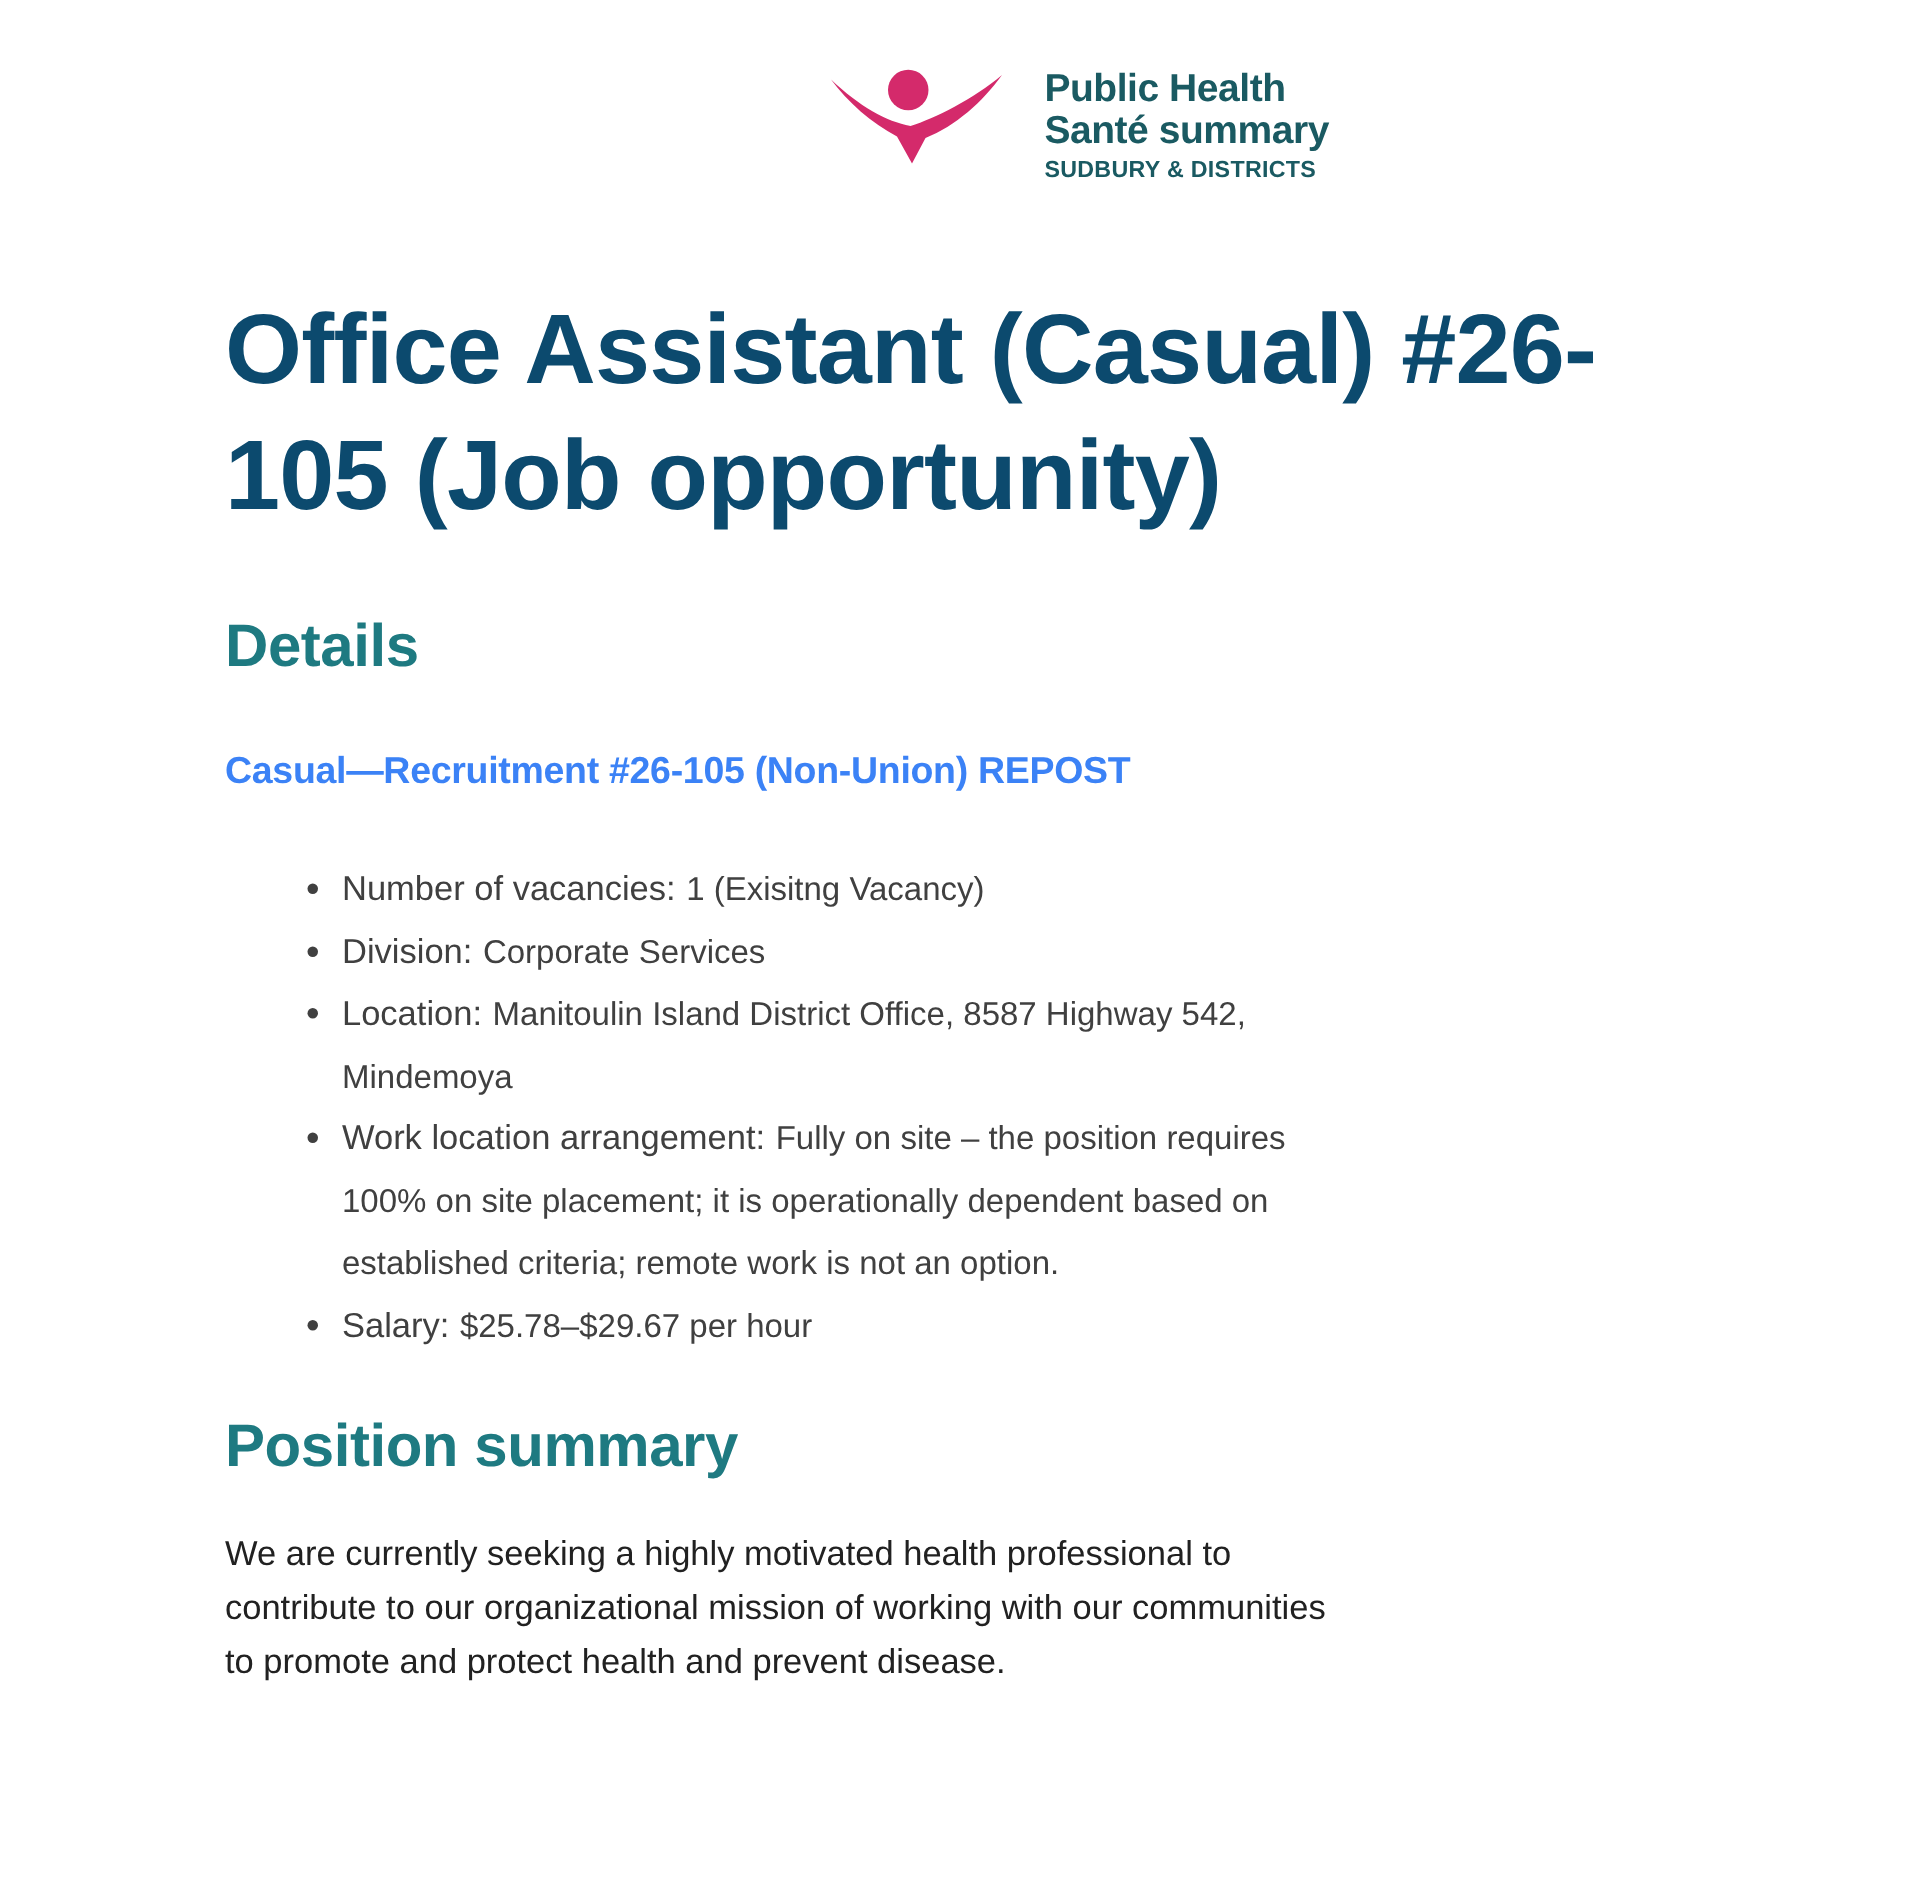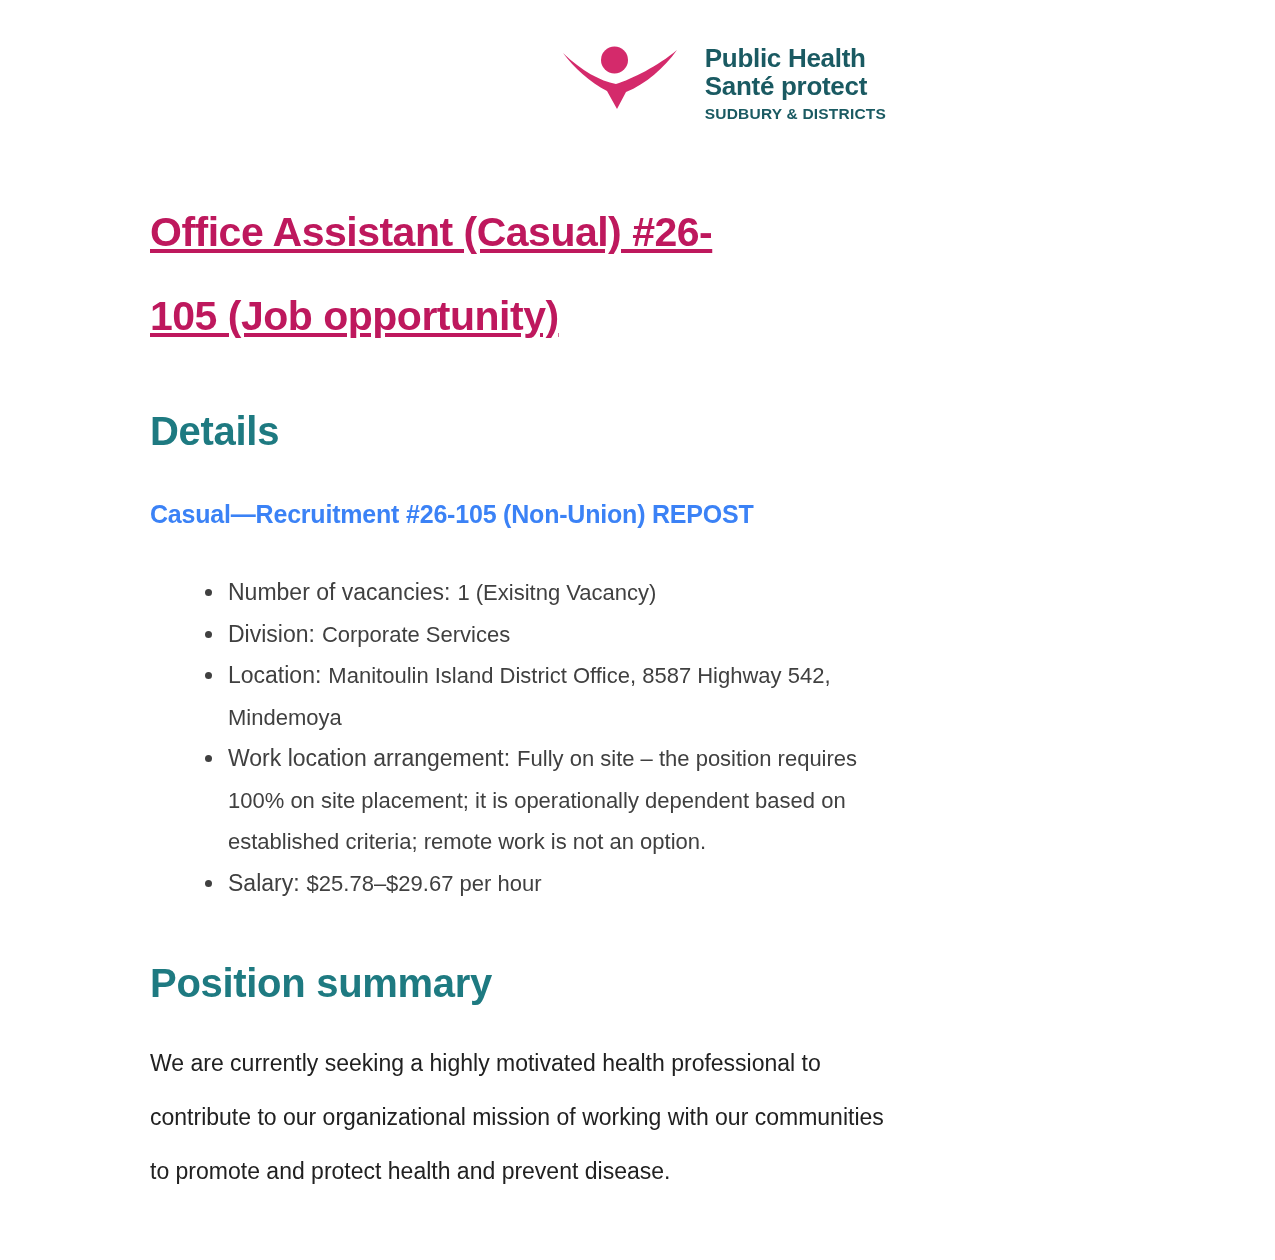--- a/index.html
+++ b/index.html
@@ -15,32 +15,32 @@
   .header { padding-top: 44px; display: flex; justify-content: flex-end; }
   .logo { display: flex; align-items: flex-start; gap: 24px; }
   .logo-icon svg { width: 122px; height: 74px; display: block; }
   .logo-text { color: #1a5a62; }
   .logo-name { font-weight: bold; font-size: 26px; line-height: 28px; letter-spacing: -0.3px; }
   .logo-sub  { font-weight: bold; font-size: 15.5px; line-height: 18px; margin-top: 5px; letter-spacing: 0.2px; }
 
   
   h1.title {
     margin: 67px 0 0 0;
-    font-size: 41px; line-height: 84px; font-weight: bold;
-    color: #be185d; letter-spacing: -0.5px; text-decoration: underline;
+    font-size: 66px; line-height: 84px; font-weight: bold;
+    color: #0c4a6e; letter-spacing: -0.5px;
   }
   h1.title .t-line { display: block; white-space: nowrap; }
 
   
   h2.section {
     margin: 48px 0 0 0;
     font-size: 40px; line-height: 50px; font-weight: bold;
     color: #1e7a81; letter-spacing: -0.3px;
   }
-  h2.section.pos { margin-top: 54px; }
+  h2.section.pos { margin-top: 35px; }
 
   
   .subheading {
     margin: 42px 0 0 0;
     font-size: 25px; line-height: 32px; font-weight: bold;
     color: #3b82f6; letter-spacing: -0.2px;
   }
 
   
   ul.details-list {
@@ -50,21 +50,21 @@
     color: #404040;
     max-width: 900px;
   }
   ul.details-list li { padding-left: 2px; }
   .b-label { }
   .b-value { font-size: 22px; margin-left: 7px; }
 
   
   p.body-p {
     margin: 28px 0 0 0;
-    font-size: 23px; line-height: 54px;
+    font-size: 23px; line-height: 36px;
     color: #212121; max-width: 965px;
   }
   p.body-p + p.body-p { margin-top: 22px; }
 </style>
 </head>
 <body>
 
 <div class="page">
 
   <div class="header">
@@ -76,21 +76,21 @@
             C 22,27 40,37 56,40
             C 72,35 98,22 117,6
             C 104,24 86,40 66,48
             L 57,65
             L 47,47
             C 30,38 14,24 3,9 Z"></path>
         </svg>
       </span>
       <div class="logo-text">
         <div class="logo-name">Public Health</div>
-        <div class="logo-name">Santé protect</div>
+        <div class="logo-name">Santé summary</div>
         <div class="logo-sub">SUDBURY &amp; DISTRICTS</div>
       </div>
     </div>
   </div>
 
   <h1 class="title">
     <span class="t-line">Office Assistant (Casual) #26-</span>
     <span class="t-line">105 (Job opportunity)</span>
   </h1>
 

